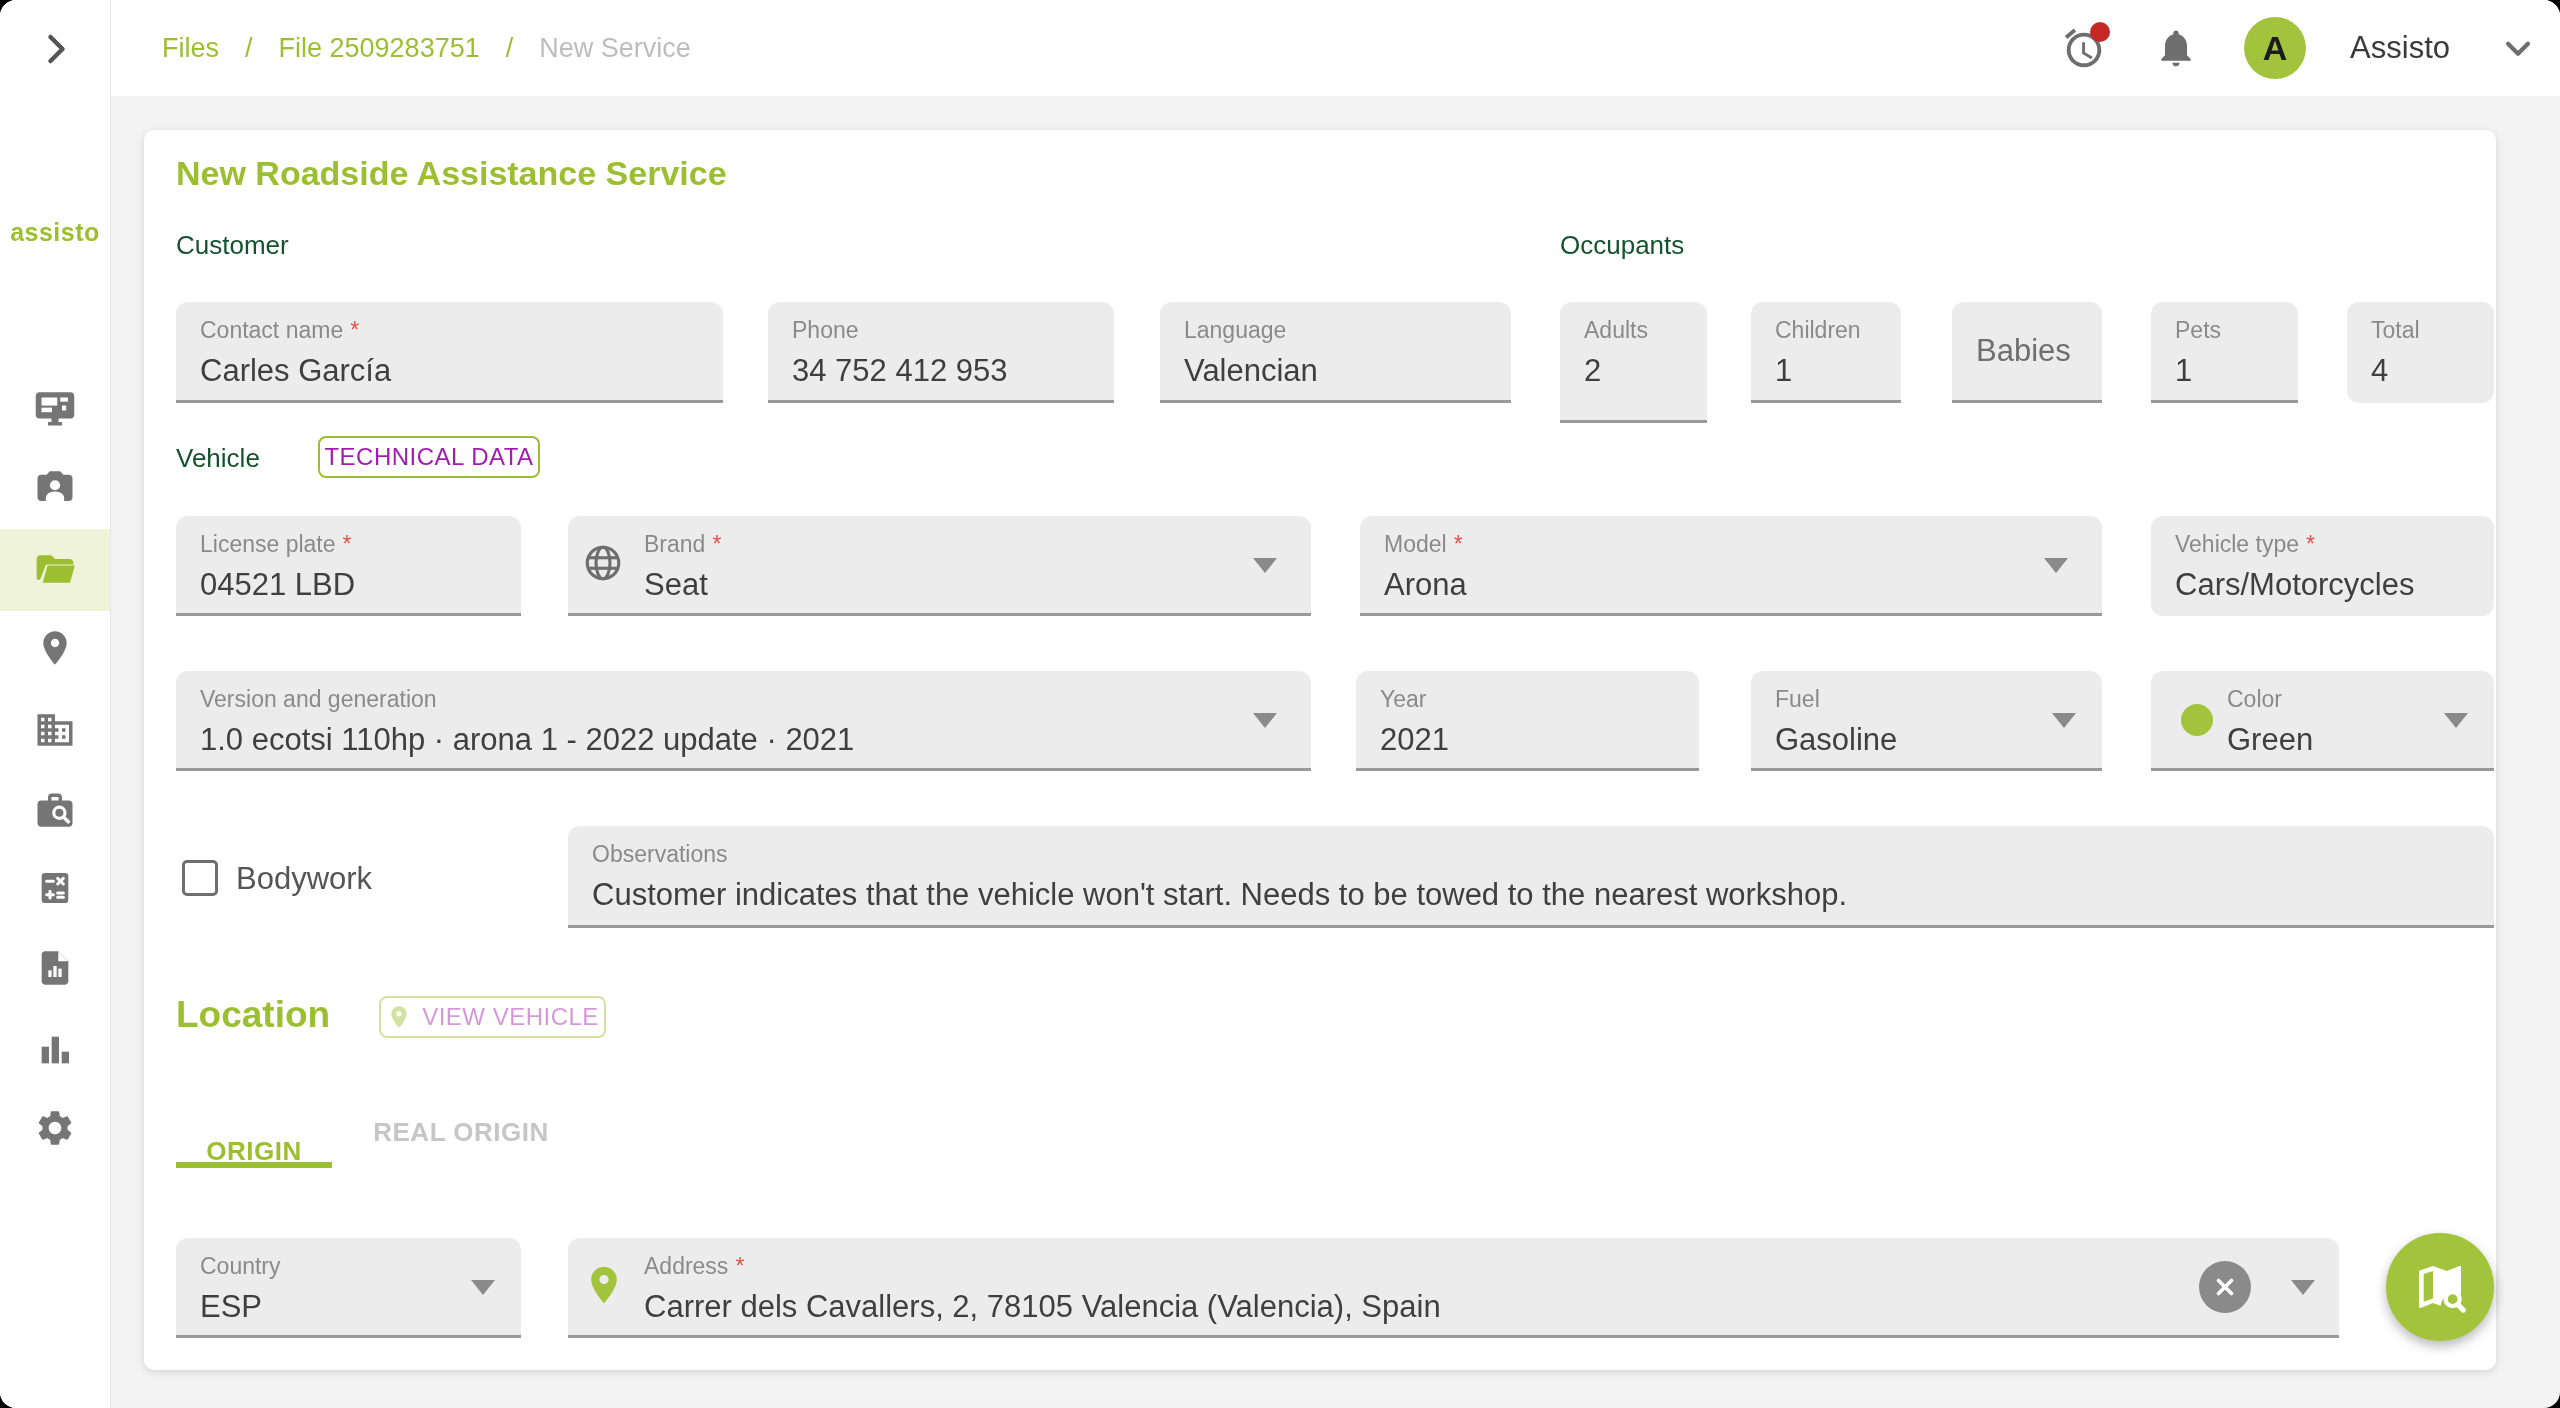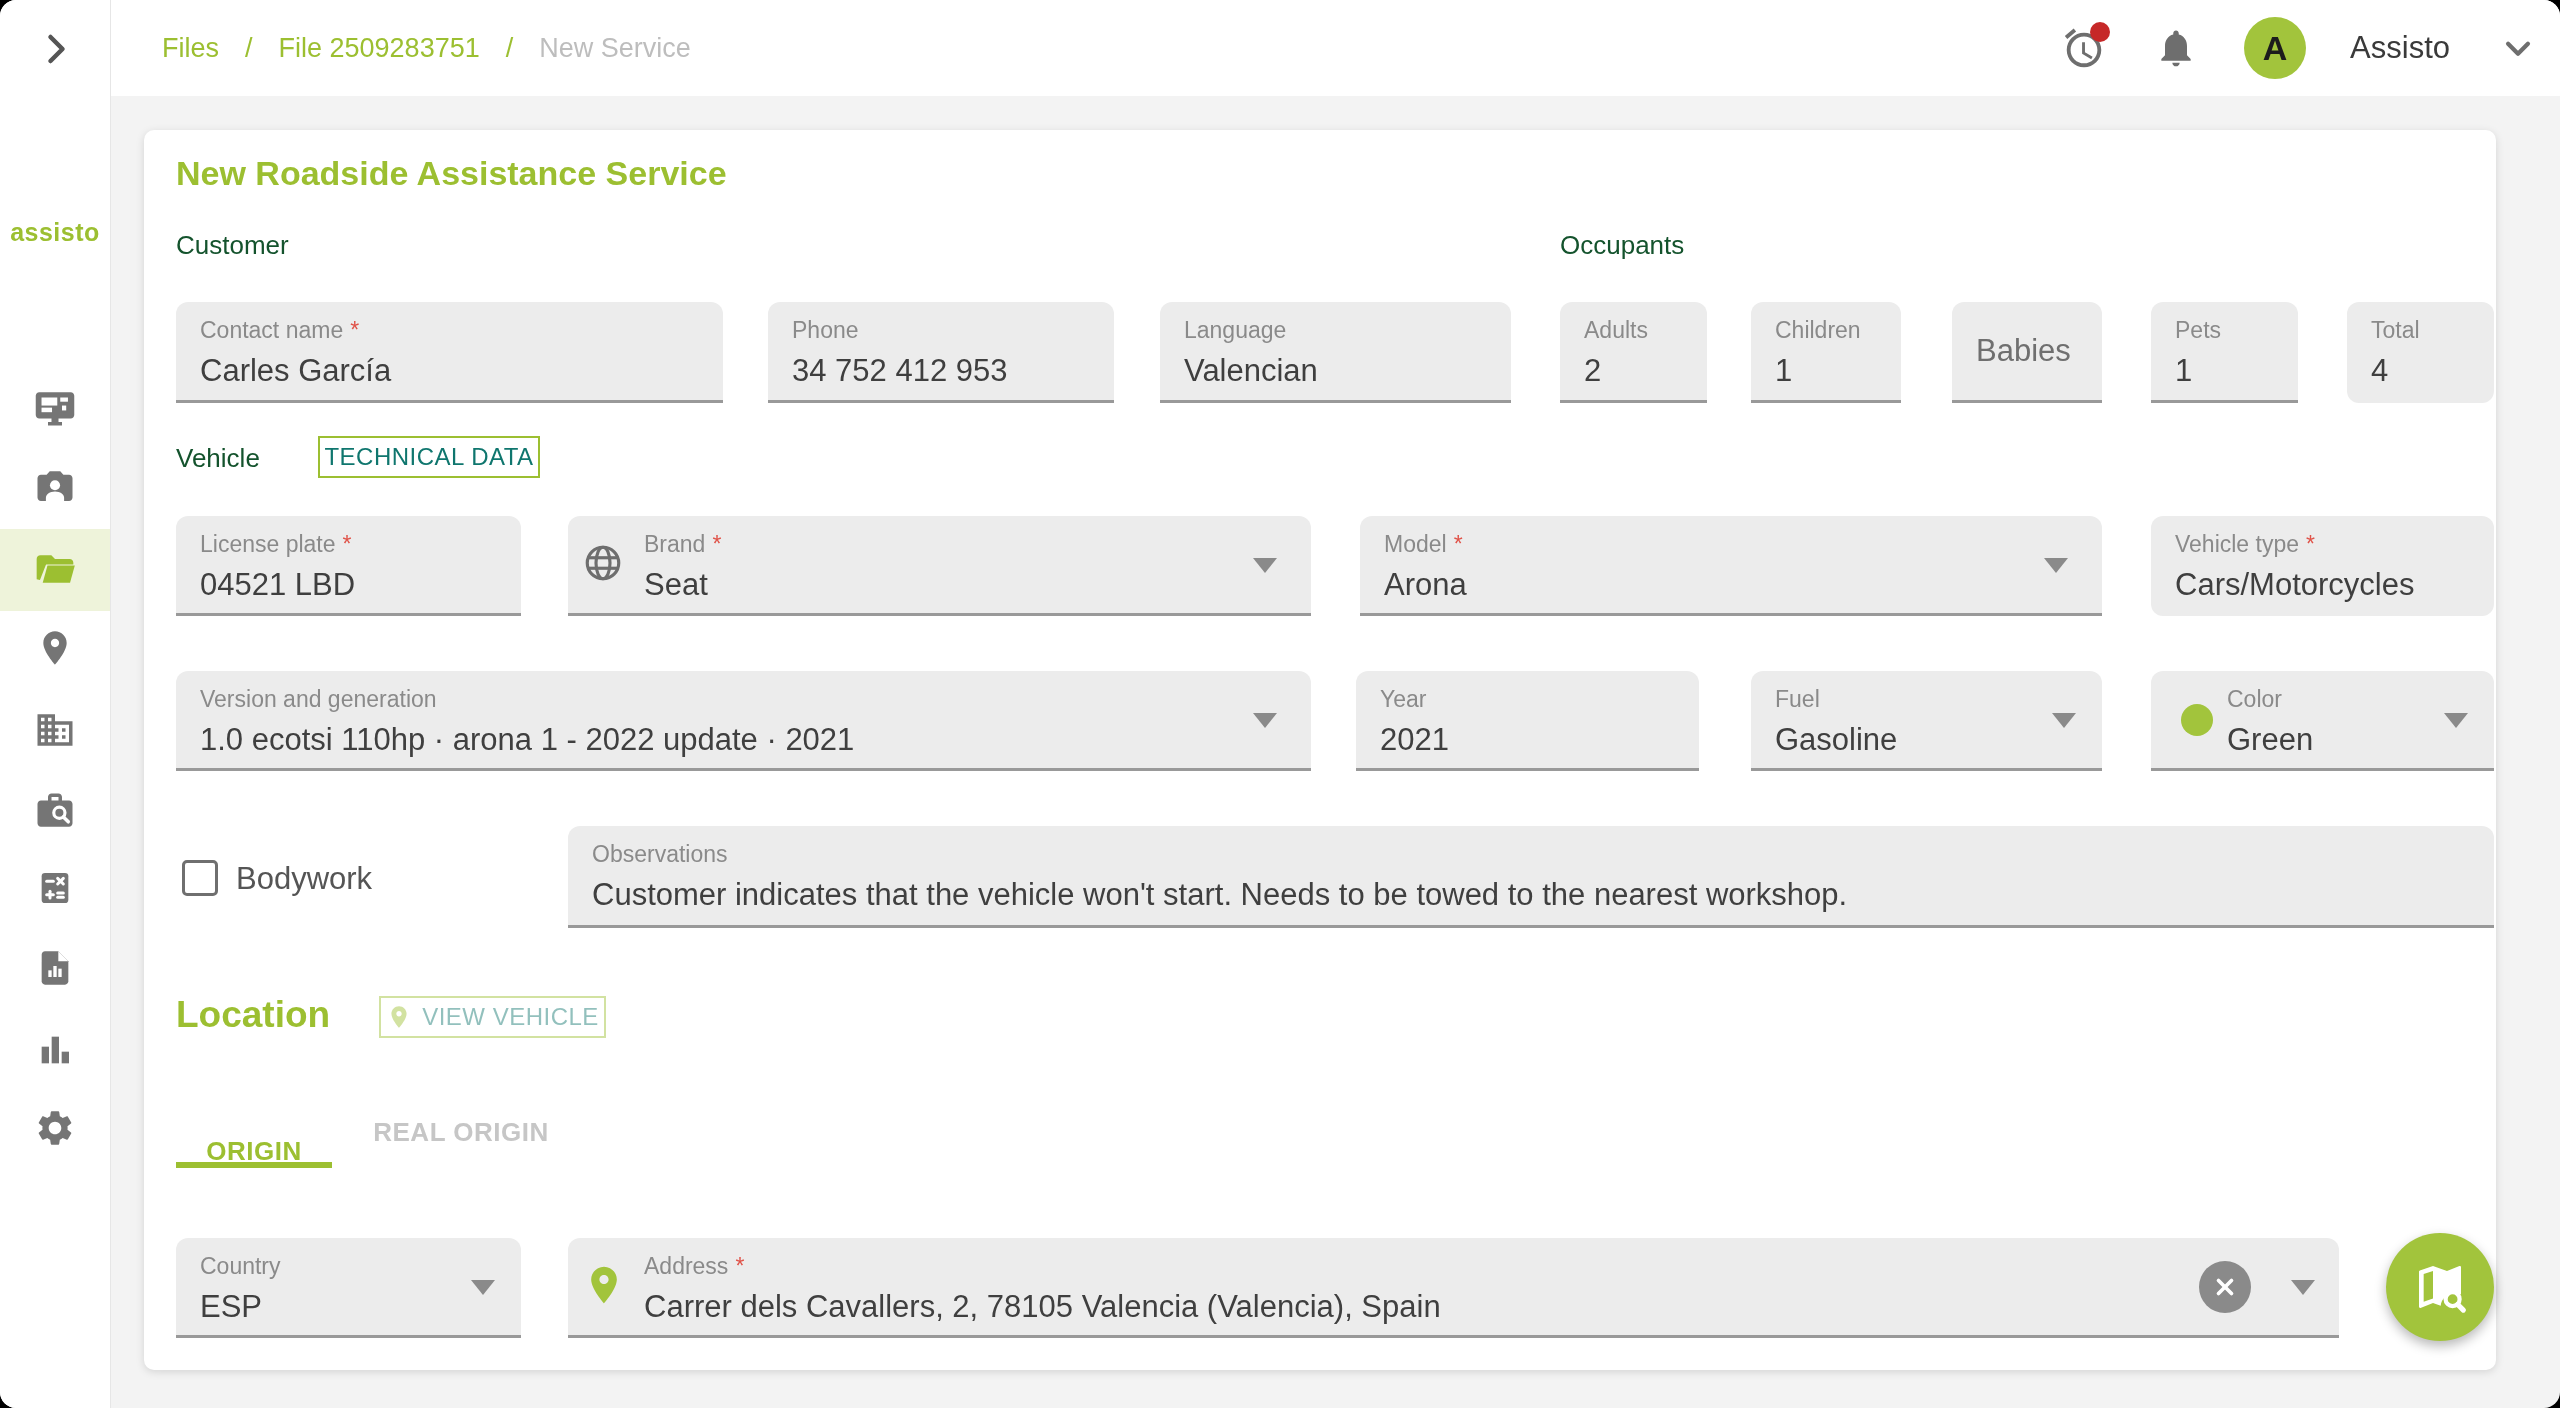--- a/index.html
+++ b/index.html
@@ -33,21 +33,21 @@
   .flabel{position:absolute;left:24px;top:15px;font-size:23px;color:#8a8a8a;white-space:nowrap;}
   .flabel .req{color:#e05349;margin-left:7px;}
   .fvalue{position:absolute;left:24px;top:51px;font-size:31px;color:#3f3f3f;white-space:nowrap;}
   .indent .flabel{left:76px;}
   .indent .fvalue{left:76px;}
   .fresting{position:absolute;left:24px;top:0;height:100%;display:flex;align-items:center;font-size:31px;color:#6f6f6f;}
   .caret{position:absolute;width:0;height:0;border-left:12px solid transparent;border-right:12px solid transparent;border-top:15px solid #8a8a8a;top:50%;margin-top:-7px;}
   .lead-icon{position:absolute;left:14px;top:50%;transform:translateY(-50%);}
   .color-dot{position:absolute;left:30px;top:50%;transform:translateY(-50%);width:32px;height:32px;border-radius:50%;background:#a2c43c;}
   
-  .chip{position:absolute;display:flex;align-items:center;justify-content:center;gap:10px;border:2px solid #9cbf31;border-radius:0;color:#0f766e;font-size:24px;letter-spacing:.5px;background:#fff;box-sizing:border-box;}
+  .chip{position:absolute;display:flex;align-items:center;justify-content:center;gap:10px;border:2px solid #9cbf31;border-radius:8px;color:#a21caf;font-size:24px;letter-spacing:.5px;background:#fff;box-sizing:border-box;}
   .chip.faded{opacity:.45;}
   
   .tab{position:absolute;font-size:26px;font-weight:bold;letter-spacing:.5px;text-align:center;}
   .tab.active{color:#9cbf31;margin-top:19px;}
   .tab.inactive{color:#c6c6c6;}
   .tab-underline{position:absolute;background:#9cbf31;height:6px;}
   
   .checkbox{position:absolute;width:36px;height:36px;border:3px solid #6f6f6f;border-radius:5px;background:#fff;box-sizing:border-box;}
   .cb-label{position:absolute;font-size:31px;color:#555;}
   
@@ -188,21 +188,21 @@
     </div>
     <div class="field" style="left:624px;top:172px;width:346px;height:101px">
       <div class="flabel">Phone</div>
       <div class="fvalue">34 752 412 953</div>
     </div>
     <div class="field" style="left:1016px;top:172px;width:351px;height:101px">
       <div class="flabel">Language</div>
       <div class="fvalue">Valencian</div>
     </div>
 
-    <div class="field" style="left:1416px;top:172px;width:147px;height:101px">
+    <div class="field" style="left:1416px;top:172px;width:147px;height:121px">
       <div class="flabel">Adults</div>
       <div class="fvalue">2</div>
     </div>
     <div class="field" style="left:1607px;top:172px;width:150px;height:101px">
       <div class="flabel">Children</div>
       <div class="fvalue">1</div>
     </div>
     <div class="field" style="left:1808px;top:172px;width:150px;height:101px">
       <div class="fresting">Babies</div>
     </div>

